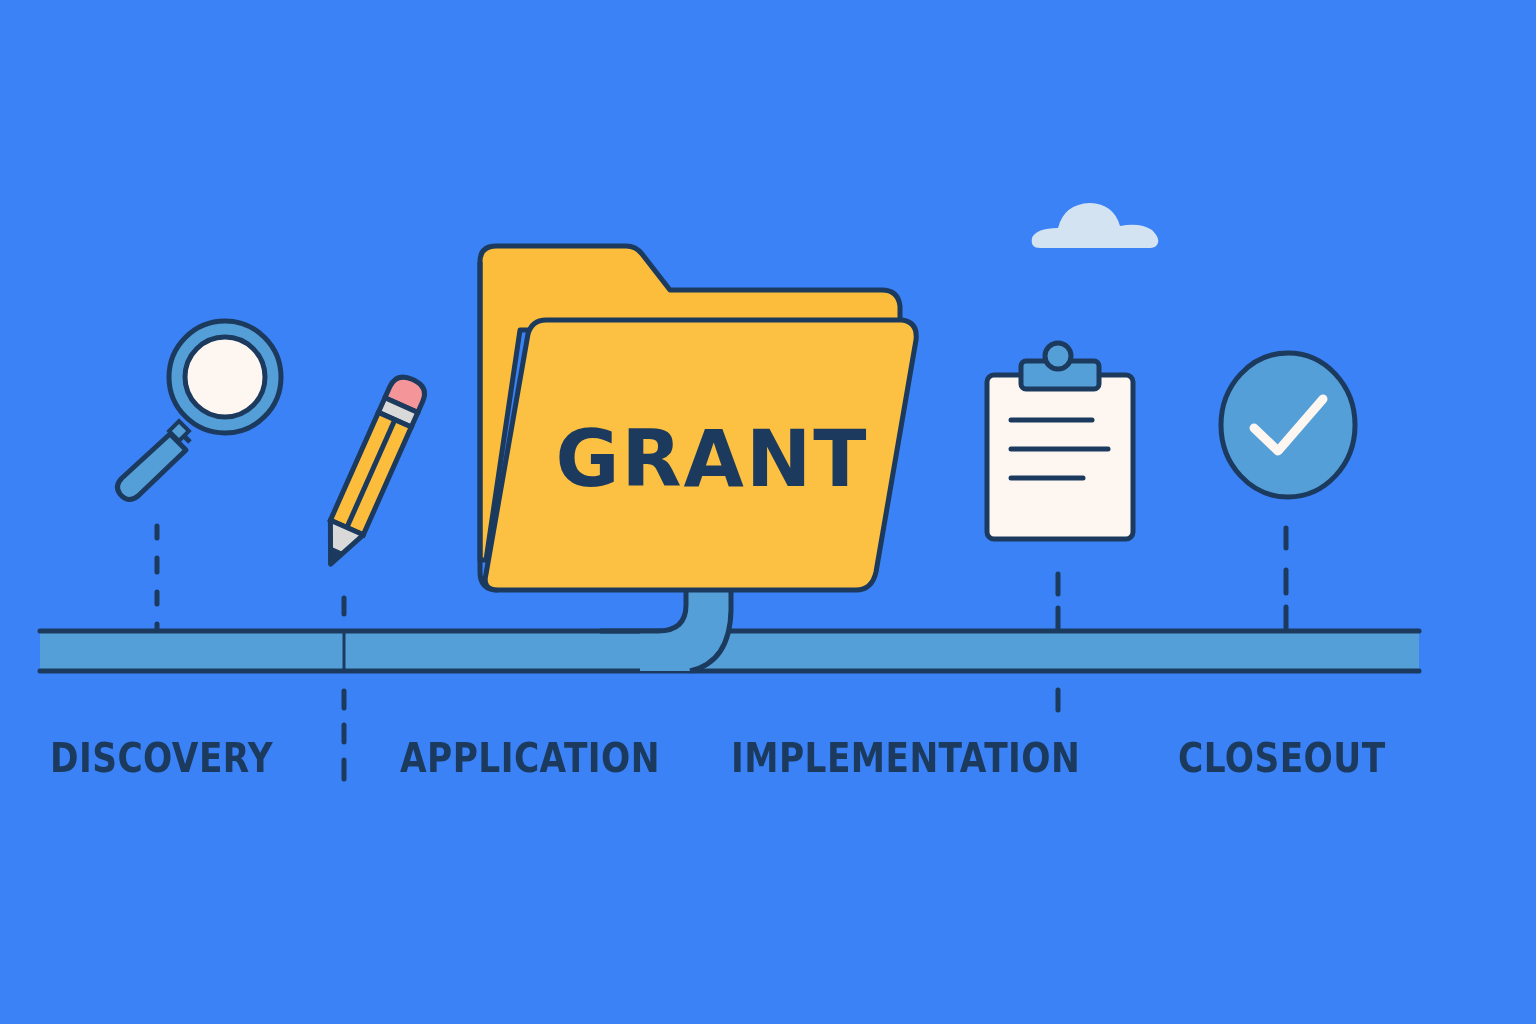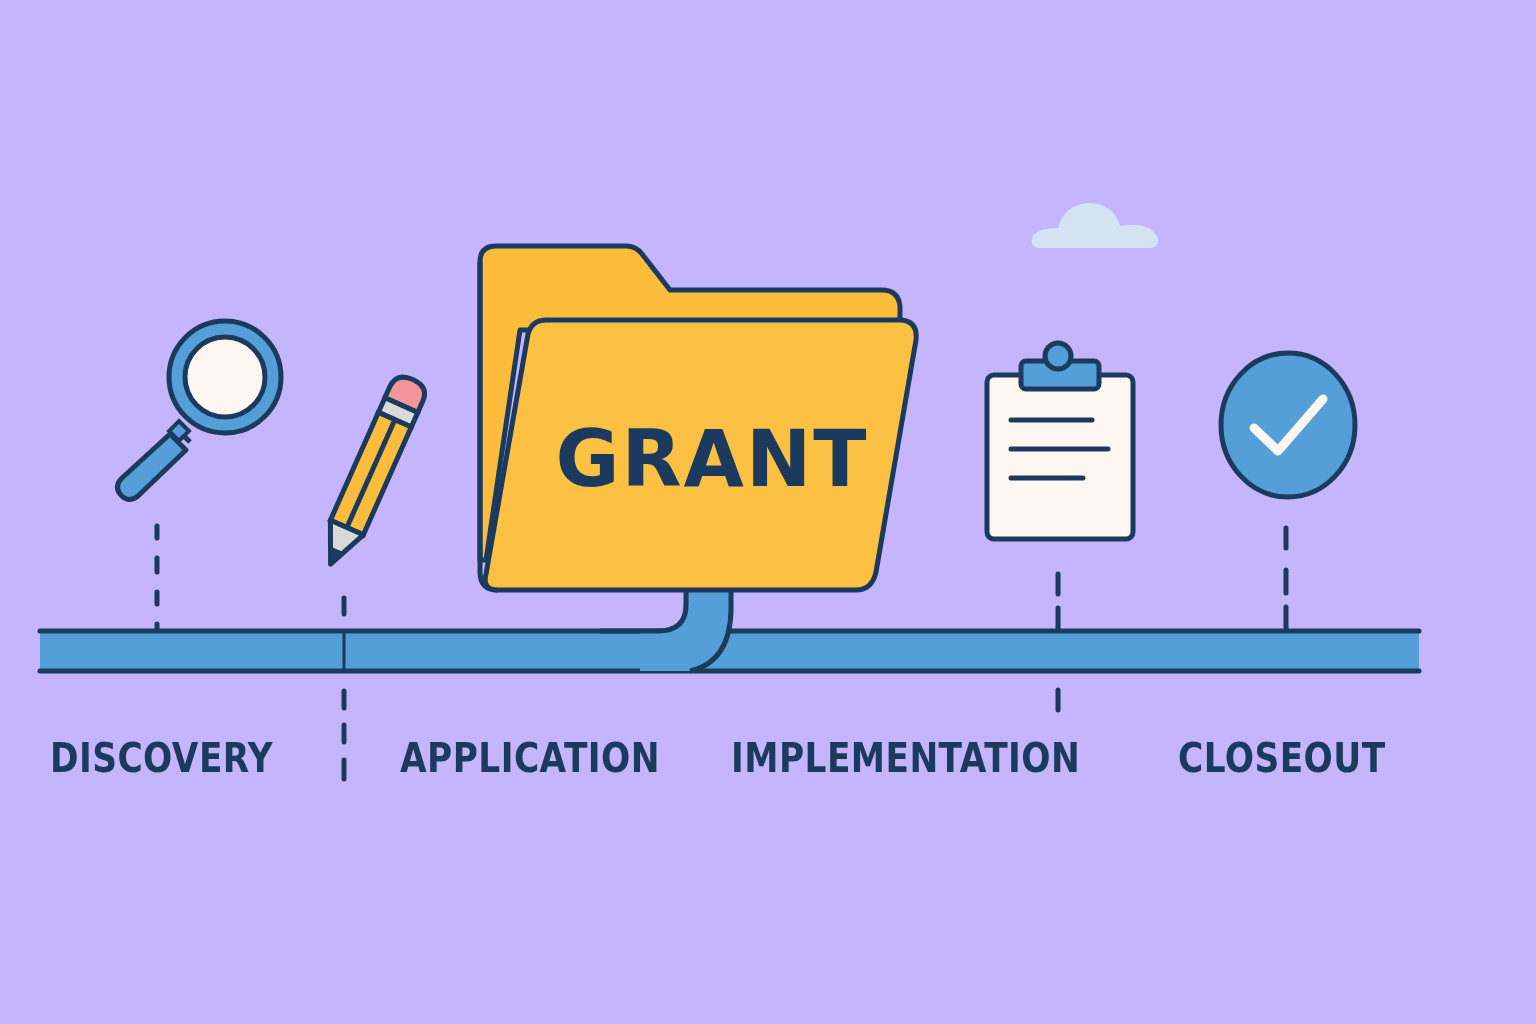--- a/index.html
+++ b/index.html
@@ -7,21 +7,21 @@
       padding: 0;
       width: 1536px;
       height: 1024px;
       overflow: hidden;
       background: #fdf6f1;
     }
     .canvas {
       position: relative;
       width: 1536px;
       height: 1024px;
-      background: #c4b5fd;
+      background: #3b82f6;
     }
     svg.art {
       position: absolute;
       left: 0;
       top: 0;
       width: 1536px;
       height: 1024px;
     }
     .label {
       position: absolute;

